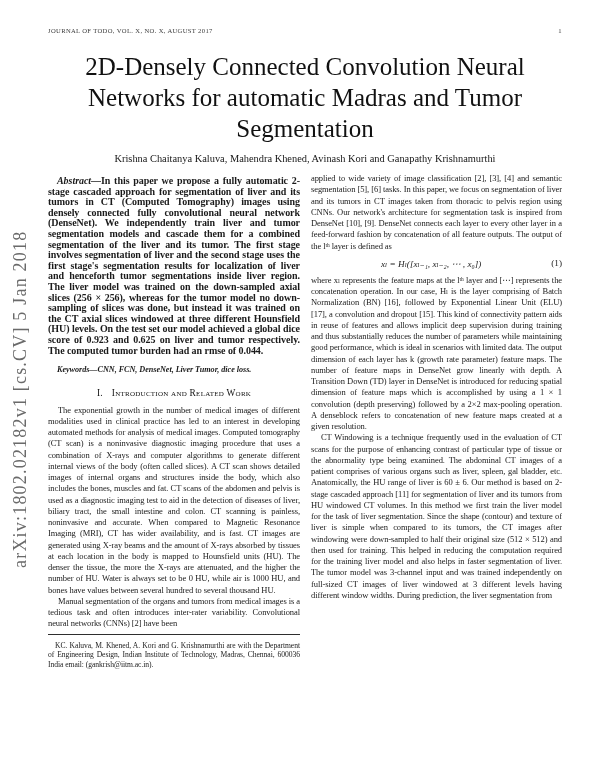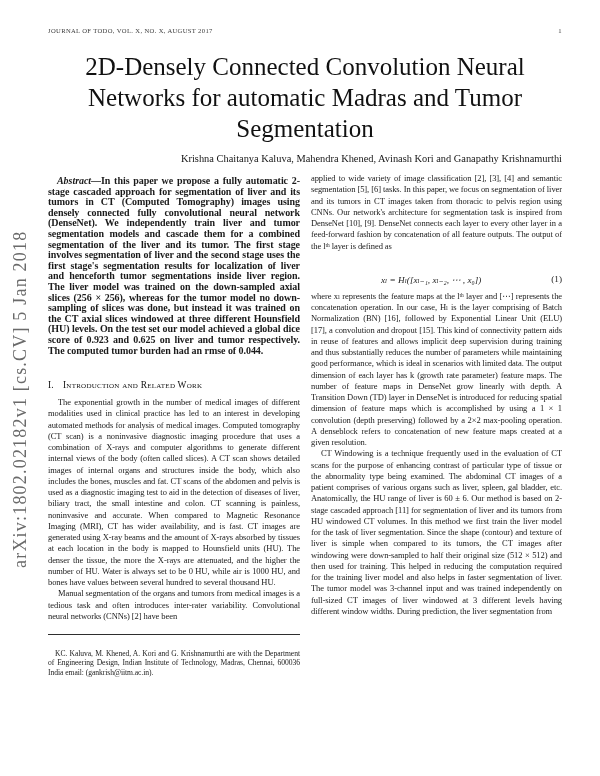--- a/index.html
+++ b/index.html
@@ -39,21 +39,21 @@
     text-align: center;
     font-size: 25px;
     line-height: 31px;
     font-weight: 400;
     color: #111;
   }
   .authors-line {
     position: absolute;
     top: 153px; left: 48px;
     width: 514px;
-    text-align: right;
+    text-align: center;
     font-size: 10.4px;
     color: #161616;
   }
   .col { position: absolute; top: 173px; overflow: hidden; }
   .col-left  { left: 48px;  width: 252px; height: 460px; }
   .col-right { left: 311px; width: 251px; height: 540px; }
 
   .abstract-par {
     margin: 3px 0 0 0;
     font-size: 10px;
@@ -67,51 +67,52 @@
   .keywords-par {
     margin: 9px 0 0 0;
     font-size: 8.2px;
     line-height: 10.6px;
     font-weight: bold;
     font-style: italic;
     text-indent: 9px;
     letter-spacing: -0.05px;
   }
   .section-heading {
-    margin: 24px 0 7px 0;
+    margin: 12px 0 7px 0;
+    text-align: center;
     font-size: 9.4px;
     font-variant: small-caps;
     letter-spacing: 0.25px;
     color: #111;
   }
   .section-heading .sec-num { margin-right: 9px; font-variant: normal; }
   p.body-par {
     margin: 0;
     font-size: 8.5px;
     line-height: 11.25px;
     text-align: justify;
     text-indent: 10px;
     letter-spacing: -0.08px;
   }
   p.body-par.noindent { text-indent: 0; }
   .equation-row {
     display: flex;
     align-items: center;
-    margin: 22px 0 6px 0;
+    margin: 6px 0 6px 0;
     font-size: 9.2px;
   }
   .eq-body { flex: 1; text-align: center; font-style: italic; }
   .eq-num { font-style: normal; }
   .footnote-block {
     position: absolute;
     top: 634px; left: 48px;
     width: 252px;
     background: #ffffff;
     border-top: 1px solid #2e2e2e;
-    padding-top: 14px;
+    padding-top: 6px;
   }
   .footnote-block p {
     margin: 0;
     font-size: 7.6px;
     line-height: 9.4px;
     text-align: justify;
     text-indent: 7px;
     letter-spacing: -0.05px;
     color: #222;
   }
@@ -128,20 +129,21 @@
 
   <div class="arxiv-stamp">arXiv:1802.02182v1  [cs.CV]  5 Jan 2018</div>
 
   <h1 class="paper-title" style="margin:0;">2D-Densely Connected Convolution Neural Networks for automatic Madras and Tumor Segmentation</h1>
 
   <div class="authors-line">Krishna Chaitanya Kaluva, Mahendra Khened, Avinash Kori and Ganapathy Krishnamurthi</div>
 
   <div class="col col-left">
     <p class="abstract-par"><span class="lead-italic">Abstract—</span><span>In this paper we propose a fully automatic 2-stage cascaded approach for segmentation of liver and its tumors in CT (Computed Tomography) images using densely connected fully convolutional neural network (DenseNet). We independently train liver and tumor segmentation models and cascade them for a combined segmentation of the liver and its tumor. The first stage involves segmentation of liver and the second stage uses the first stage's segmentation results for localization of liver and henceforth tumor segmentations inside liver region. The liver model was trained on the down-sampled axial slices (256 × 256), whereas for the tumor model no down-sampling of slices was done, but instead it was trained on the CT axial slices windowed at three different Hounsfield (HU) levels. On the test set our model achieved a global dice score of 0.923 and 0.625 on liver and tumor respectively. The computed tumor burden had an rmse of 0.044.</span></p>
 
+    <p class="keywords-par"><span>Keywords—</span><span>CNN, FCN, DenseNet, Liver Tumor, dice loss.</span></p>
 
     <div class="section-heading">
       <span class="sec-num">I.</span><span>Introduction and Related Work</span>
     </div>
 
     <p class="body-par">The exponential growth in the number of medical images of different modalities used in clinical practice has led to an interest in developing automated methods for analysis of medical images. Computed tomography (CT scan) is a noninvasive diagnostic imaging procedure that uses a combination of X-rays and computer algorithms to generate different internal views of the body (often called slices). A CT scan shows detailed images of internal organs and structures inside the body, which also includes the bones, muscles and fat. CT scans of the abdomen and pelvis is used as a diagnostic imaging test to aid in the detection of diseases of liver, biliary tract, the small intestine and colon. CT scanning is painless, noninvasive and accurate. When compared to Magnetic Resonance Imaging (MRI), CT has wider availability, and is fast. CT images are generated using X-ray beams and the amount of X-rays absorbed by tissues at each location in the body is mapped to Hounsfield units (HU). The denser the tissue, the more the X-rays are attenuated, and the higher the number of HU. Water is always set to be 0 HU, while air is 1000 HU, and bones have values between several hundred to several thousand HU.</p>
     <p class="body-par">Manual segmentation of the organs and tumors from medical images is a tedious task and often introduces inter-rater variability. Convolutional neural networks (CNNs) [2] have been</p>
   </div>
 
   <div class="col col-right">

